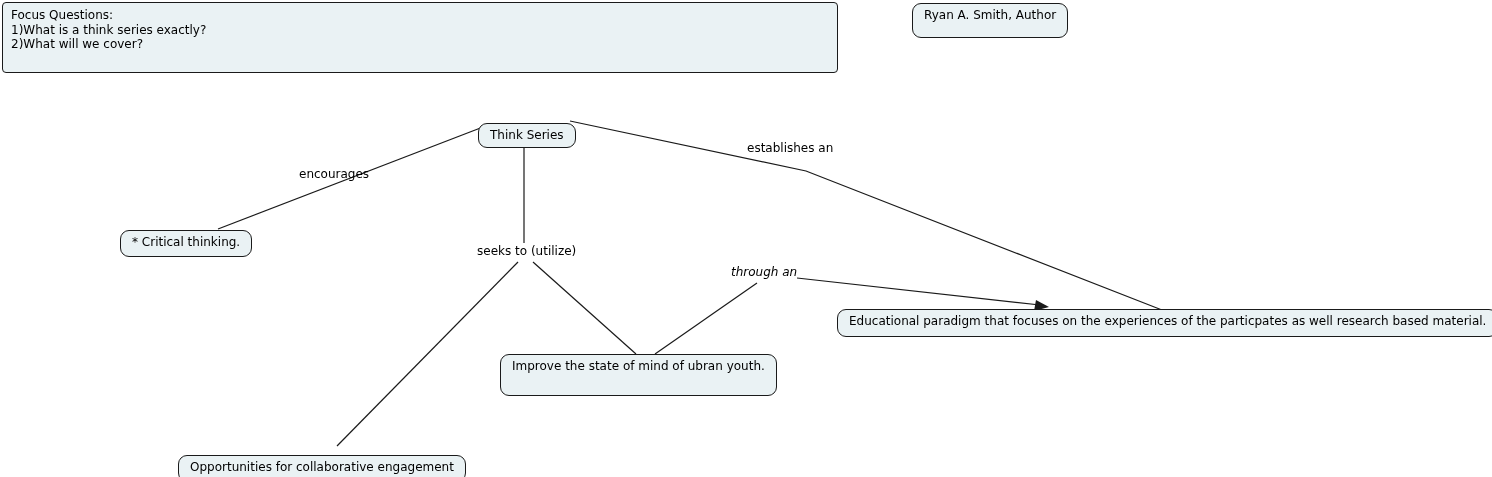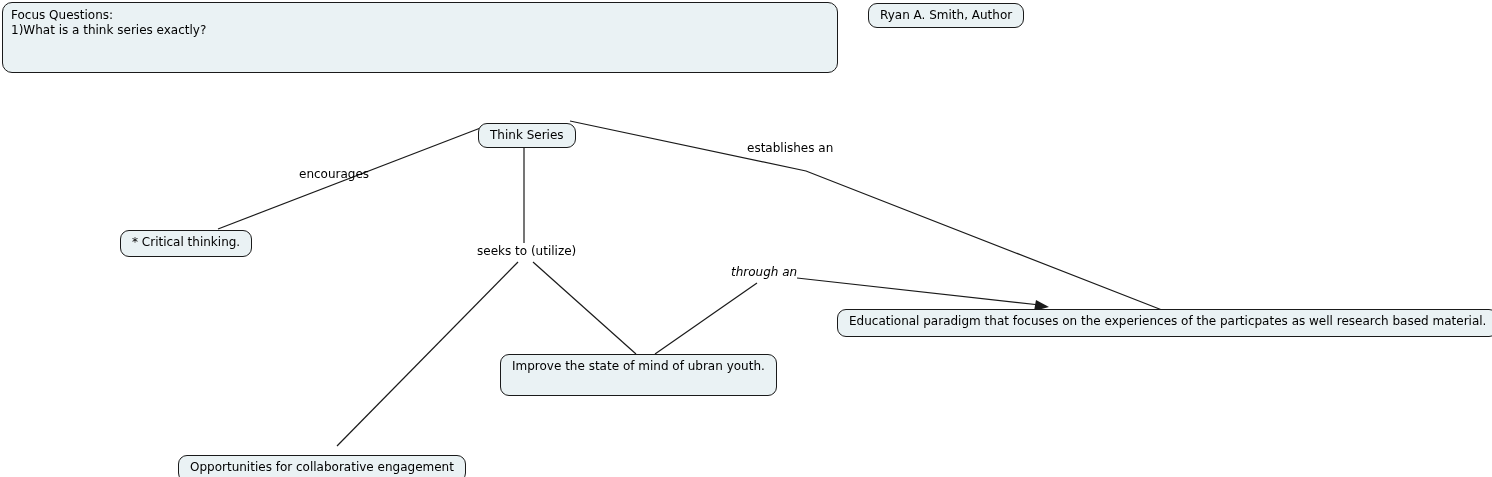--- a/index.html
+++ b/index.html
@@ -43,37 +43,37 @@
     white-space: nowrap;
     text-align: center;
     color: var(--text);
   }
   .focus-box {
     position: absolute;
     left: 2px; top: 2px;
     width: 836px; height: 71px;
     background: var(--node-fill);
     border: 1.5px solid var(--node-border);
-    border-radius: 10px;
+    border-radius: 4px;
     padding: 5px 8px;
     font-size: 12px;
     line-height: 14.6px;
     text-align: left;
     white-space: nowrap;
   }
   .link-label {
     position: absolute;
     font-size: 12px;
     line-height: 14px;
     white-space: nowrap;
     color: var(--text);
     background: transparent;
   }
   
-  #node-author        { left: 868px; top: 3px;   height: 25px; }
+  #node-author        { left: 912px; top: 3px;   height: 35px; }
   #node-think-series  { left: 478px; top: 103px; height: 25px; margin-top: 20px; }
   #node-critical      { left: 120px; top: 230px; height: 27px; border-radius: 9px; }
   #node-opportunities { left: 178px; top: 447px; height: 27px; margin-top: 8px; }
   #node-improve       { left: 500px; top: 354px; height: 42px; }
   #node-educational   { left: 837px; top: 309px; height: 28px; }
   
   #label-encourages   { left: 299px; top: 167px; text-align: right; }
   #label-seeks        { left: 477px; top: 244px; }
   #label-establishes  { left: 747px; top: 141px; }
   #label-through      { left: 731px; top: 265px; font-style: italic; }
@@ -90,20 +90,21 @@
     <line x1="533" y1="262" x2="636" y2="354"></line>
     <polyline points="570,121 806,171 1162,310"></polyline>
     <line x1="655" y1="354" x2="757" y2="283"></line>
     <line x1="797" y1="278" x2="1040" y2="305"></line>
     <polygon points="1049,307 1034,311 1036,300"></polygon>
   </svg>
 
   <div class="focus-box">
     <div>Focus Questions:</div>
     <div>1)What is a think series exactly?</div>
+    <div>2)What will we cover?</div>
   </div>
 
   <div class="node" id="node-author">Ryan A. Smith, Author</div>
 
   <div class="node" id="node-think-series">Think Series</div>
 
   <div class="node" id="node-critical">* Critical thinking.</div>
 
   <div class="node" id="node-opportunities">Opportunities for collaborative engagement</div>
 

